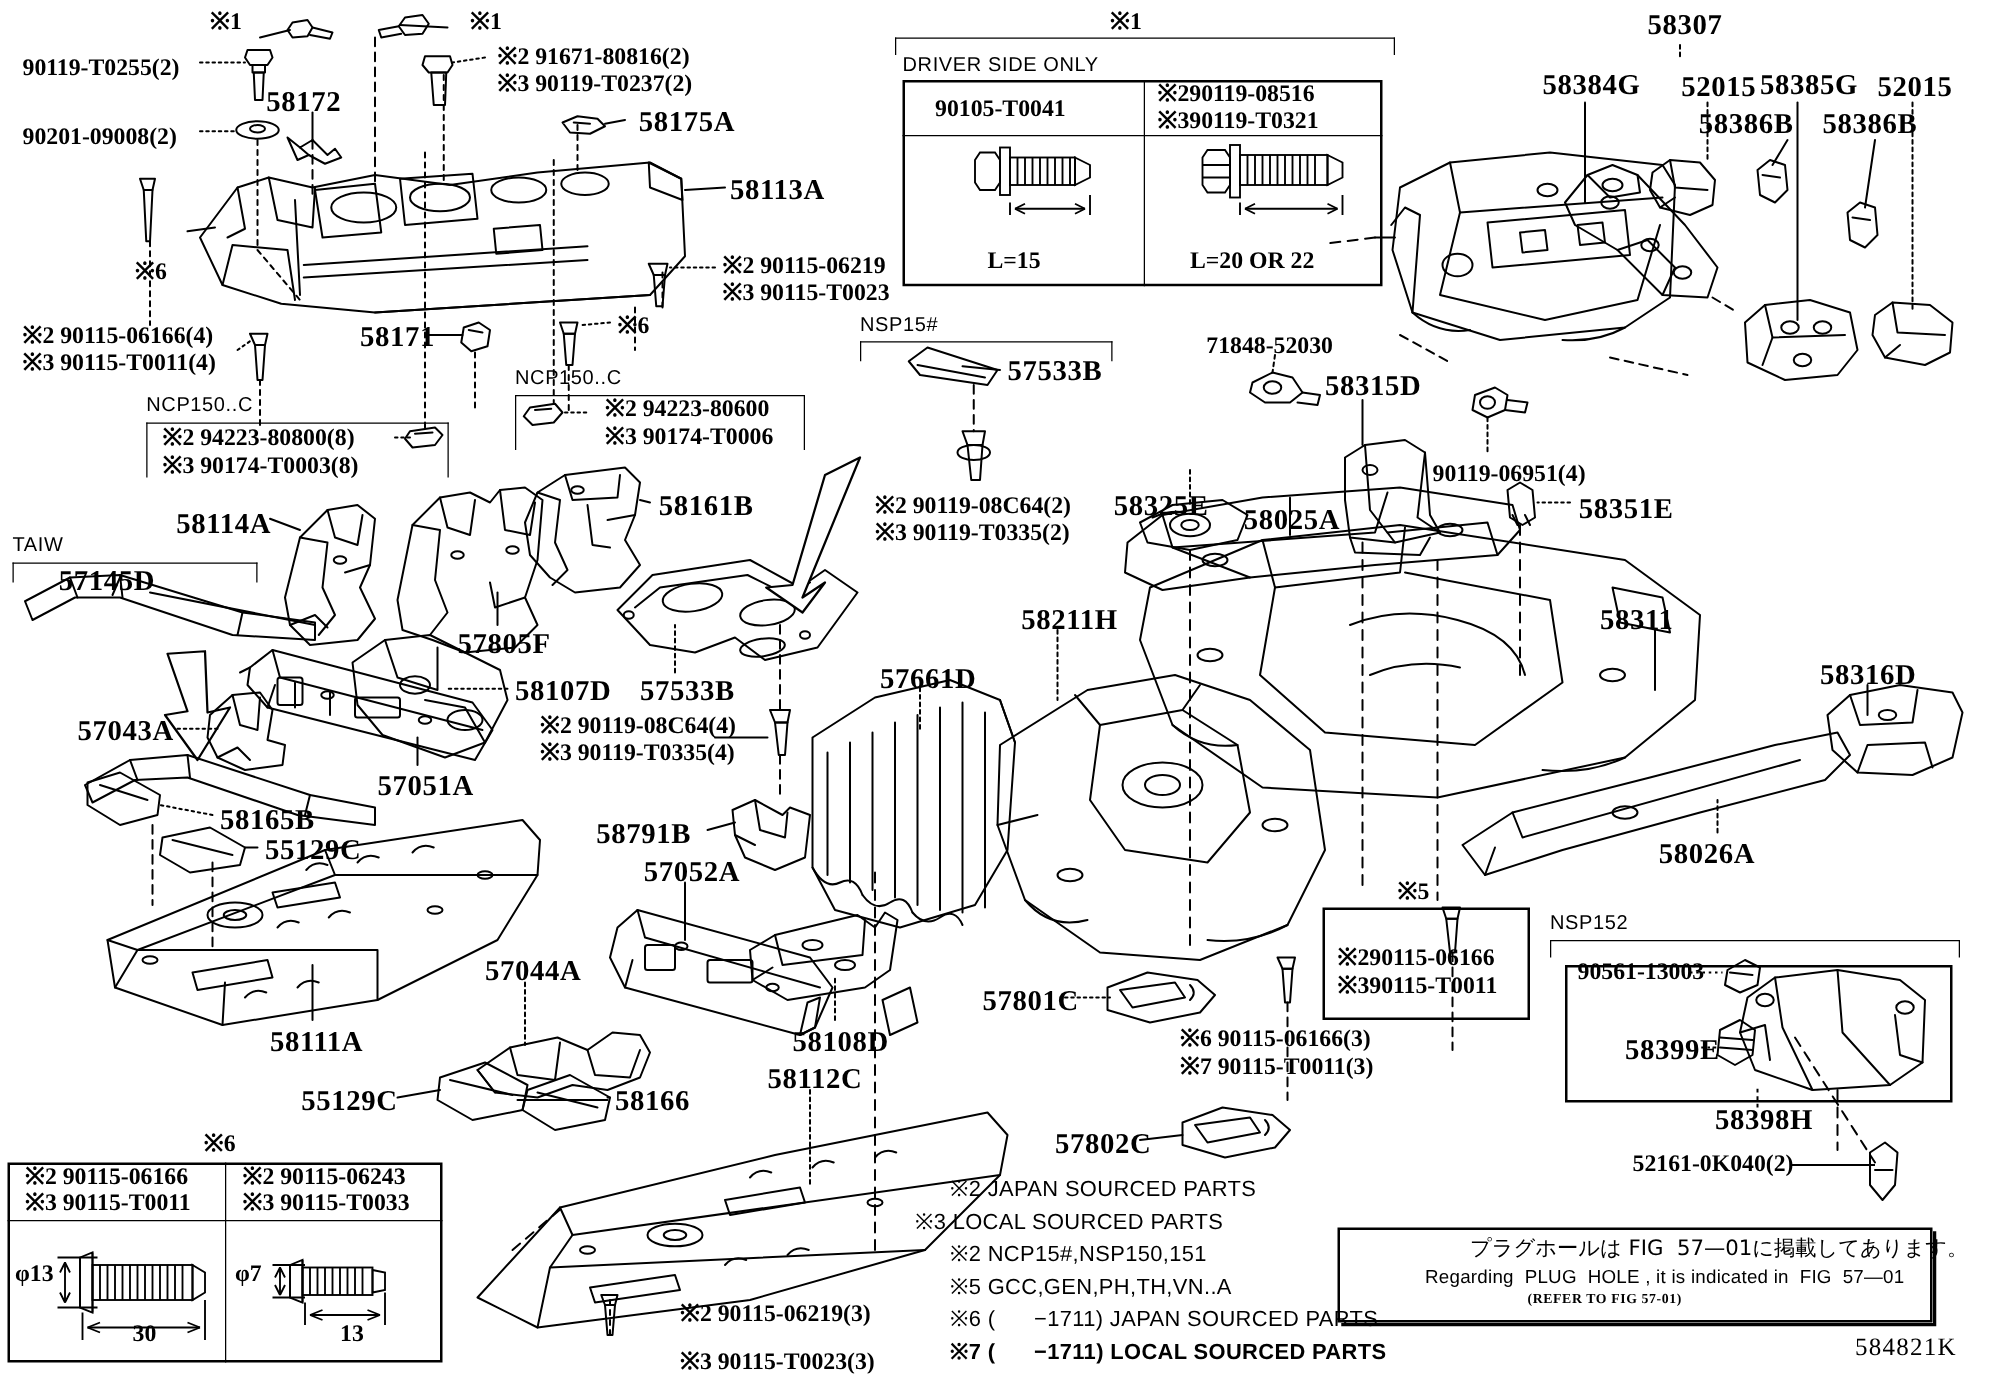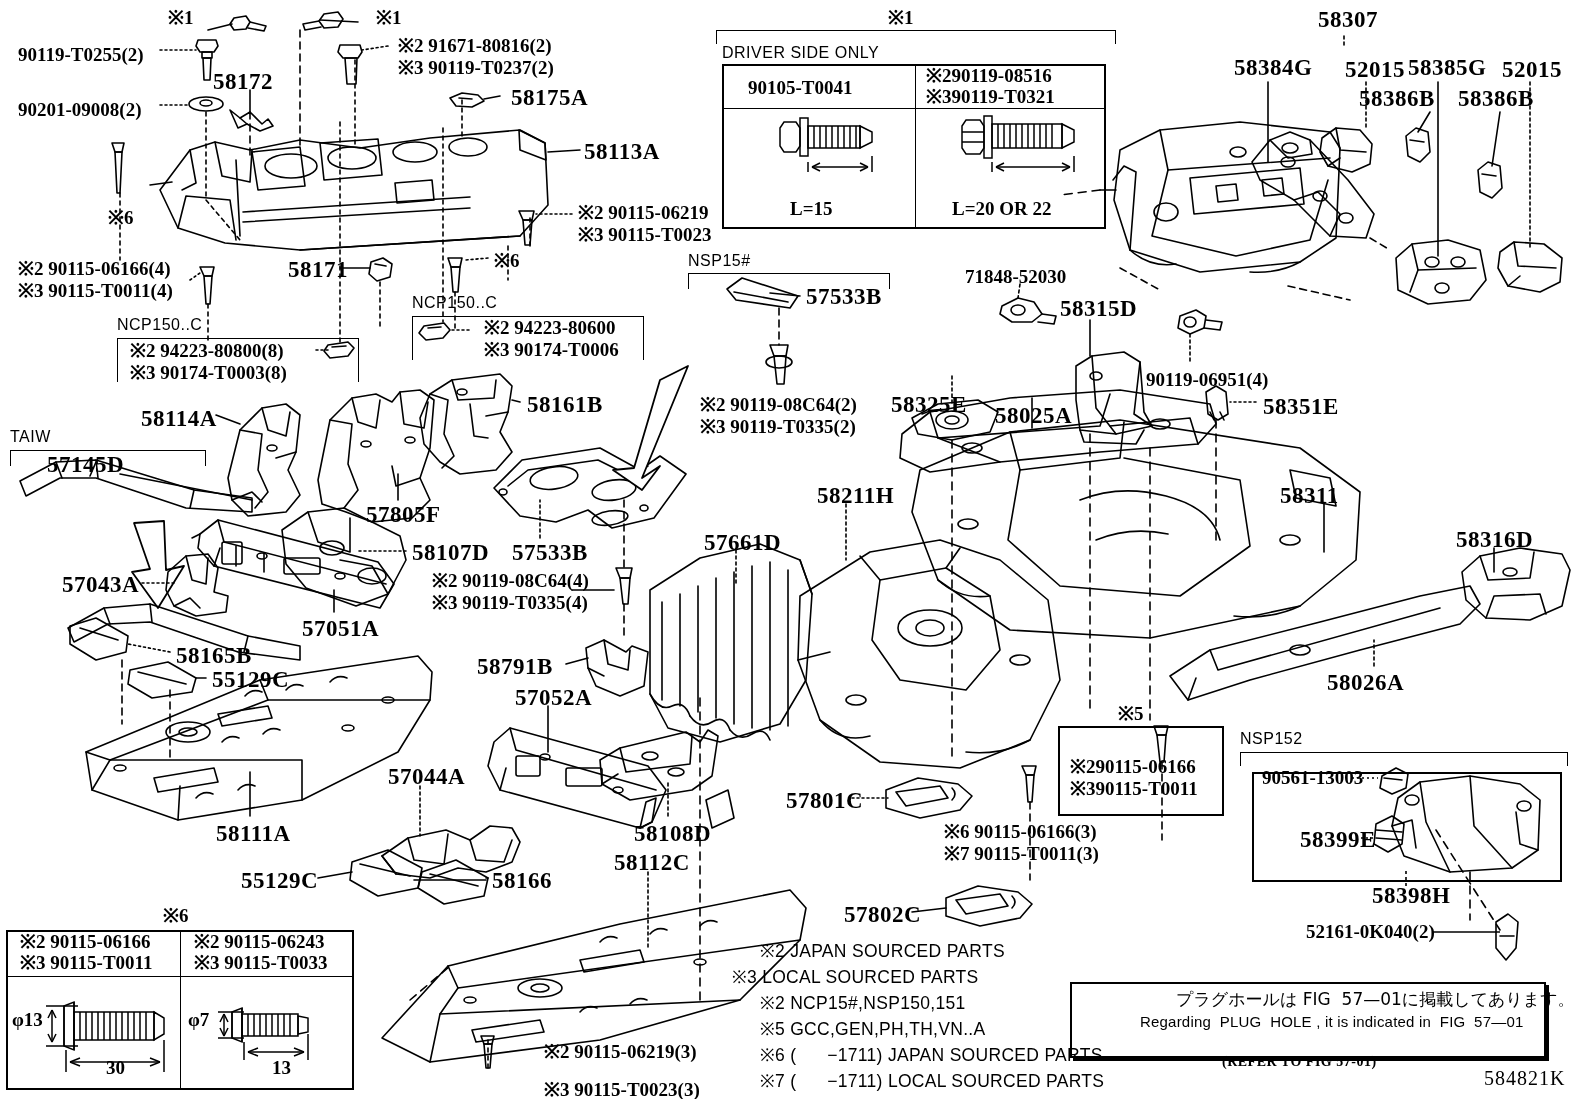--- a/index.html
+++ b/index.html
@@ -56,25 +56,24 @@
     font-family: "DejaVu Sans", sans-serif;
     font-weight: normal;
   }
   .note-en {
     font-size: 15px;
     font-family: "Liberation Sans", sans-serif;
     font-weight: normal;
     letter-spacing: 0.2px;
   }
   .note-bold {
-    font-size: 14px;
+    font-size: 11px;
     font-family: "Liberation Serif", serif;
     font-weight: bold;
     letter-spacing: 0.5px;
-    margin-top: 20px;
   }
   .figcode {
     font-size: 20px;
     font-family: "Liberation Serif", serif;
     font-weight: normal;
     letter-spacing: 1px;
   }
   
   .box {
     position: absolute;
@@ -833,21 +832,21 @@
       <path d="M242 76 L298 76"></path>
       <path d="M242 76 L252 72 M242 76 L252 80 M298 76 L288 72 M298 76 L288 80"></path>
     </g>
   </svg>
 
   <div class="lbl legend" style="left:760px;top:942px;">※2 JAPAN SOURCED PARTS</div>
   <div class="lbl legend" style="left:732px;top:968px;">※3 LOCAL SOURCED PARTS</div>
   <div class="lbl legend" style="left:760px;top:994px;">※2 NCP15#,NSP150,151</div>
   <div class="lbl legend" style="left:760px;top:1020px;">※5 GCC,GEN,PH,TH,VN..A</div>
   <div class="lbl legend" style="left:760px;top:1046px;">※6 (      −1711) JAPAN SOURCED PARTS</div>
-  <div class="lbl legend" style="left:760px;top:1072px;">※7 (      −1711) LOCAL SOURCED PARTS</div>
+  <div class="lbl legend" style="left:760px;top:1072px;font-weight:bold;">※7 (      −1711) LOCAL SOURCED PARTS</div>
 
   <div class="box" style="left:1070px;top:982px;width:476px;height:76px;border-width:2.5px;
               box-shadow:3px 3px 0 #000;"></div>
   <div class="lbl note-jp" style="left:1176px;top:990px;font-weight:normal;">プラグホールは FIG  57—01に掲載してあります。</div>
   <div class="lbl note-en" style="left:1140px;top:1014px;font-weight:normal;">Regarding  PLUG  HOLE , it is indicated in  FIG  57—01</div>
   <div class="lbl note-bold" style="left:1222px;top:1034px;">(REFER TO FIG 57-01)</div>
 
   <div class="lbl figcode" style="left:1484px;top:1068px;">584821K</div>
 
   <div id="callout-layer">

